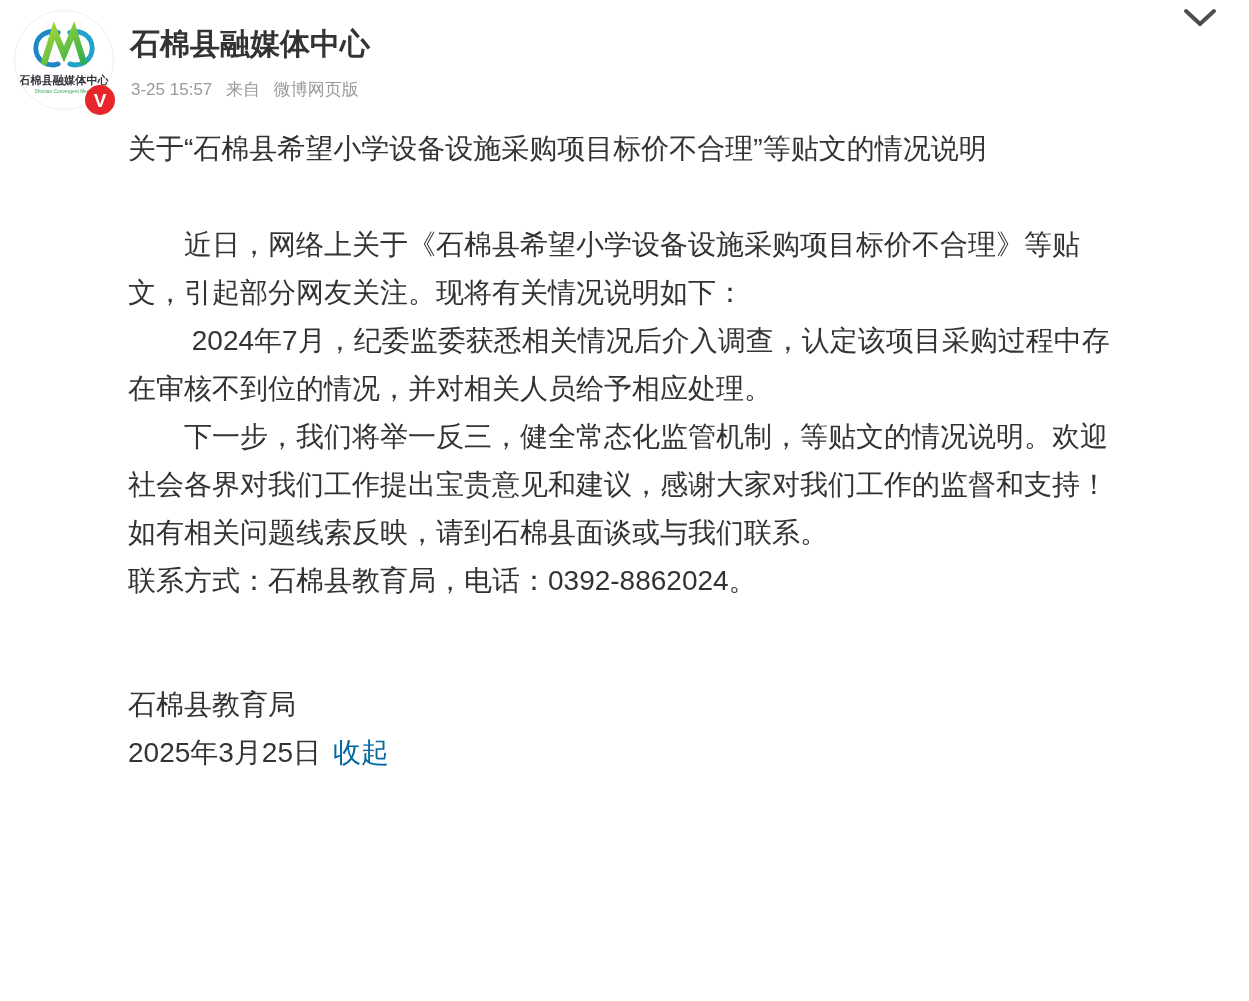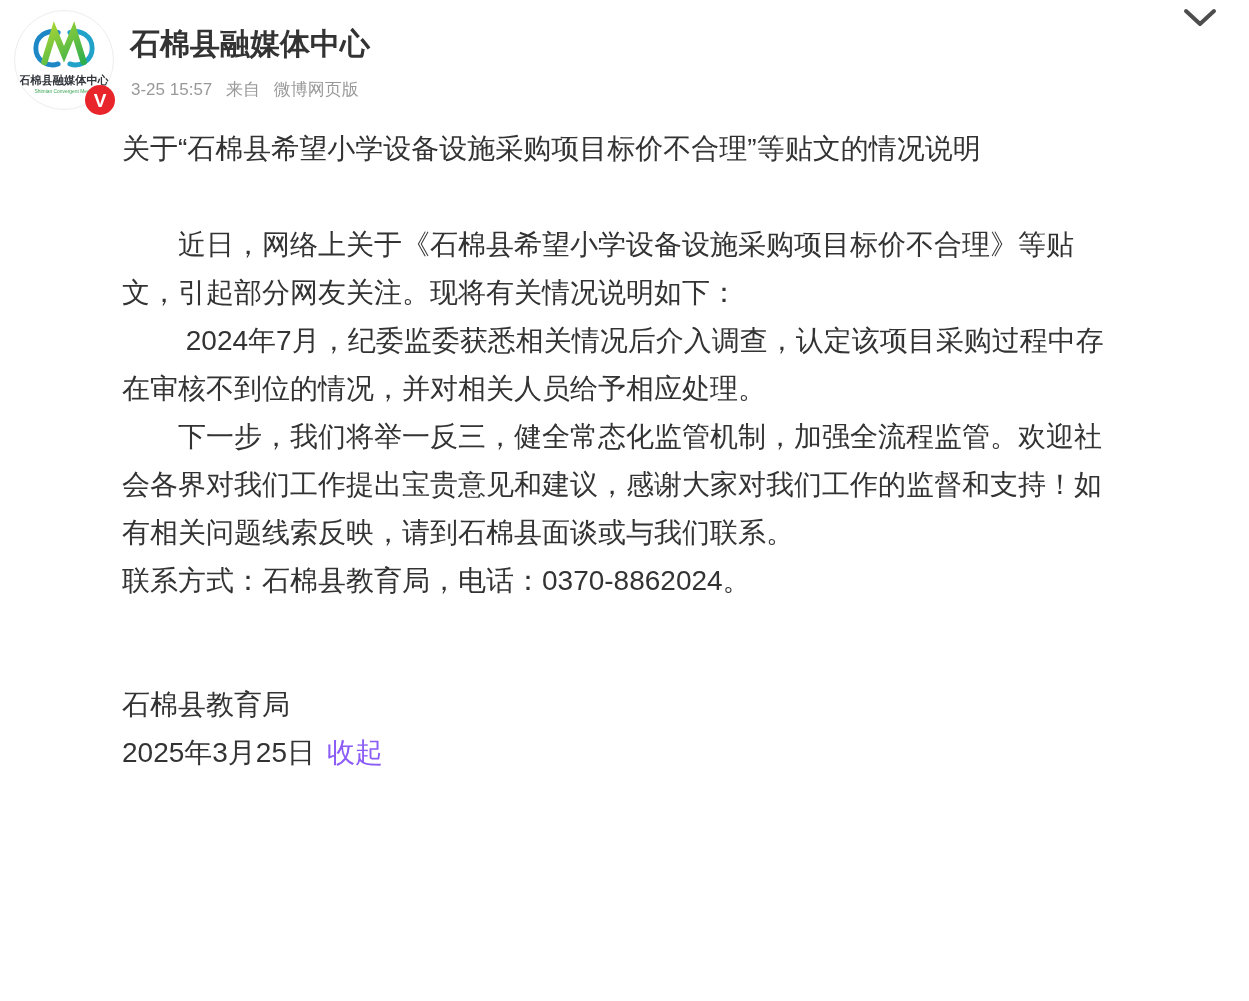--- a/index.html
+++ b/index.html
@@ -28,29 +28,29 @@
   .meta{
     position:absolute;left:131px;top:78px;
     font-size:17px;color:#999;white-space:nowrap;
   }
   .meta .piece{margin-right:9px;}
   .meta .src{cursor:pointer;}
   .collapse-chevron{
     position:absolute;left:1182px;top:6px;width:36px;height:26px;cursor:pointer;
   }
   .content{
-    position:absolute;left:122px;top:125px;width:1000px;
+    position:absolute;left:128px;top:125px;width:1000px;
     font-size:28px;line-height:48px;color:#333;
     word-break:break-all;
   }
   .content p{margin:0;}
   p.title{margin-bottom:48px;}
   p.sig{margin-top:76px;}
   .collapse-link{
-    color:#8b5cf6;margin-left:12px;cursor:pointer;text-decoration:none;text-align:center;
+    color:#0369a1;margin-left:12px;cursor:pointer;text-decoration:none;text-align:center;
   }
   .logo-cn{
     font-size:11.5px;font-weight:700;fill:#33373d;
     font-family:"Liberation Sans","DejaVu Sans",sans-serif;
   }
   .logo-en{
     font-size:5px;fill:#3aa655;
     font-family:"Liberation Sans","DejaVu Sans",sans-serif;
   }
 </style>
@@ -88,21 +88,21 @@
   <div class="meta">
     <span class="piece">3-25 15:57</span>
     <span class="piece">来自</span>
     <span class="piece src">微博网页版</span>
   </div>
 
   <div class="content">
     <p class="title">关于“石棉县希望小学设备设施采购项目标价不合理”等贴文的情况说明</p>
     <p>　　近日，网络上关于《石棉县希望小学设备设施采购项目标价不合理》等贴文，引起部分网友关注。现将有关情况说明如下：</p>
     <p>　　 2024年7月，纪委监委获悉相关情况后介入调查，认定该项目采购过程中存在审核不到位的情况，并对相关人员给予相应处理。</p>
-    <p>　　下一步，我们将举一反三，健全常态化监管机制，加强全流程监管。欢迎社会各界对我们工作提出宝贵意见和建议，感谢大家对我们工作的监督和支持！如有相关问题线索反映，请到石棉县面谈或与我们联系。</p>
-    <p>联系方式：石棉县教育局，电话：0370-8862024。</p>
+    <p>　　下一步，我们将举一反三，健全常态化监管机制，等贴文的情况说明。欢迎社会各界对我们工作提出宝贵意见和建议，感谢大家对我们工作的监督和支持！如有相关问题线索反映，请到石棉县面谈或与我们联系。</p>
+    <p>联系方式：石棉县教育局，电话：0392-8862024。</p>
     <p class="sig">石棉县教育局</p>
     <p class="date-line">
       <span>2025年3月25日</span><a class="collapse-link">收起</a>
     </p>
   </div>
 
 </div>
 
 </body></html>

